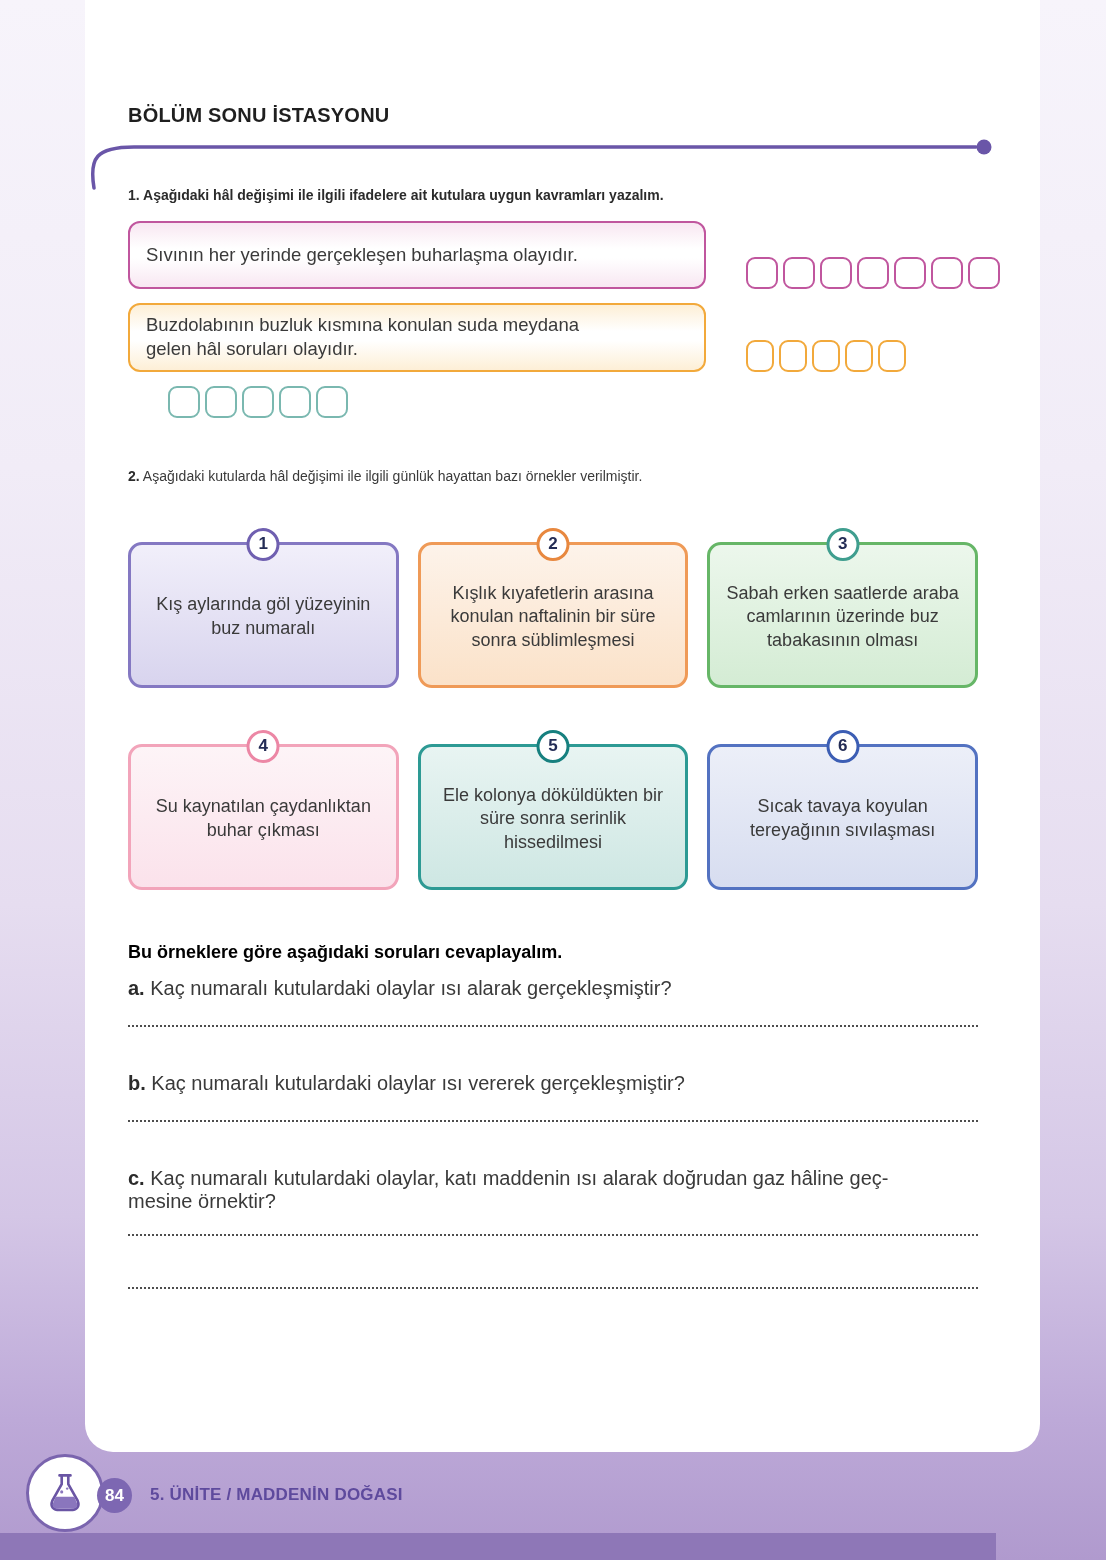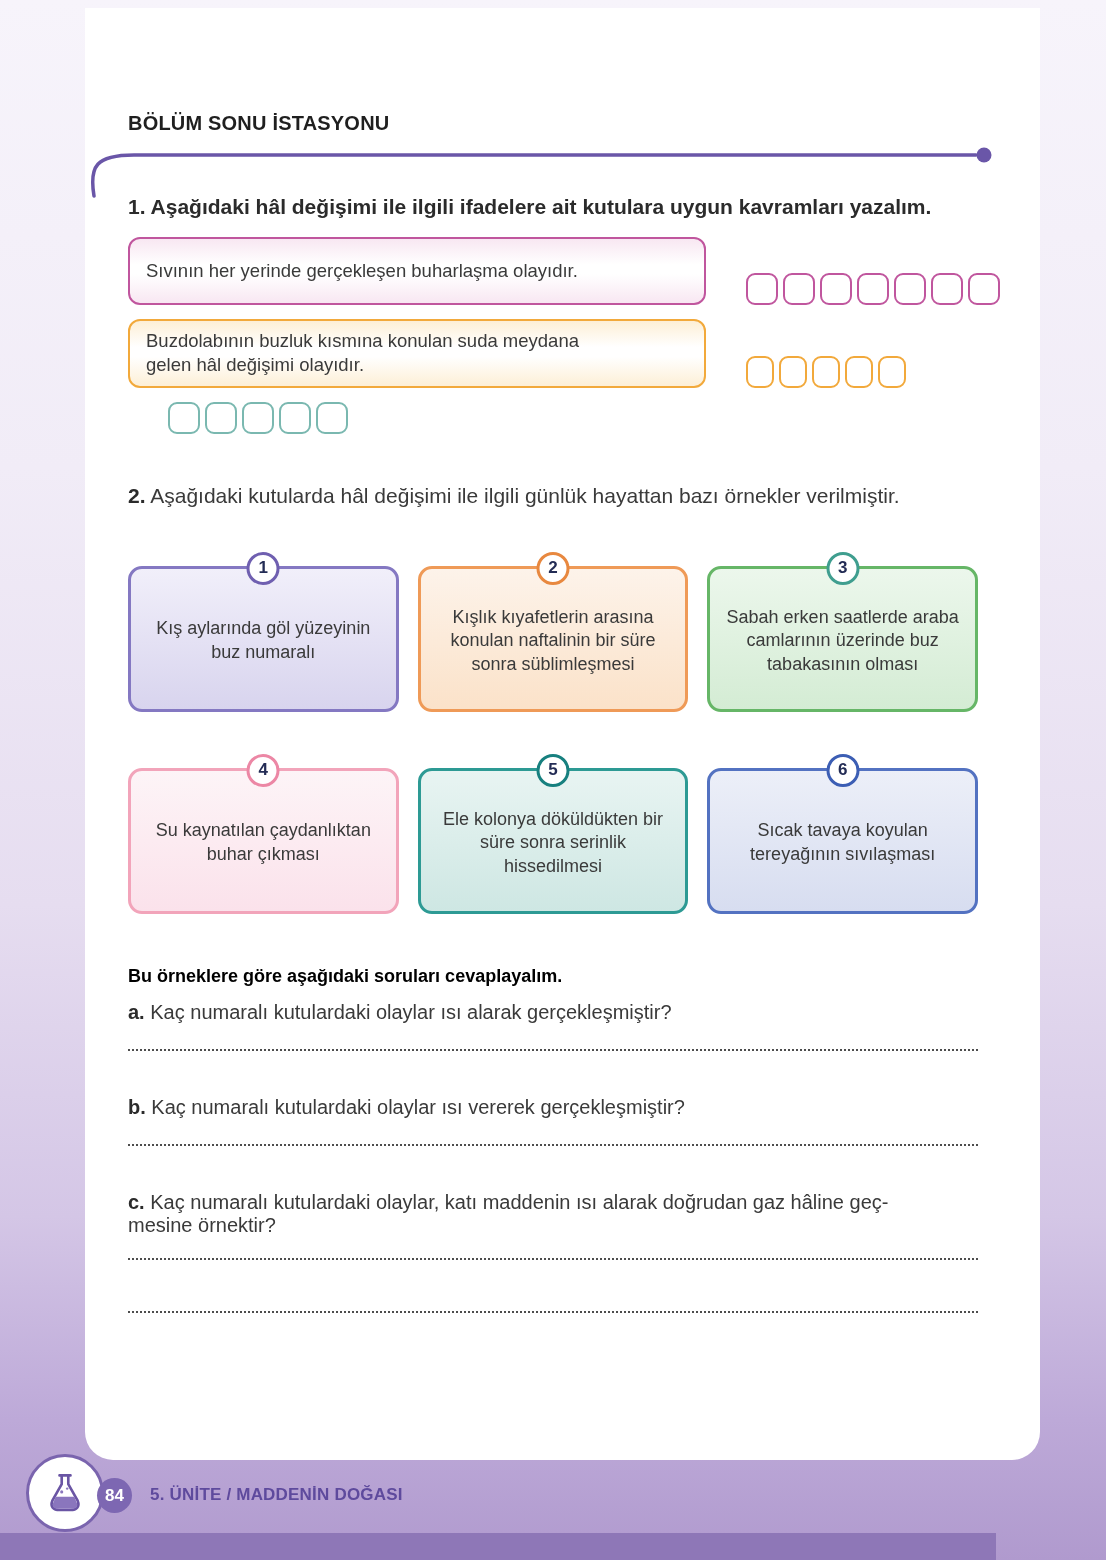--- a/index.html
+++ b/index.html
@@ -1,23 +1,23 @@
 <!DOCTYPE html>
 <html><head>
 <meta charset="utf-8">
 <style>
   html,body{margin:0;padding:0;}
   body{font-family:"Liberation Sans","DejaVu Sans",sans-serif;}
   .page{position:relative;width:1106px;height:1560px;overflow:hidden;
     background:linear-gradient(180deg,#f7f4fb 0%,#f1ecf7 30%,#e6ddf0 58%,#d4c6e6 78%,#bda9d8 91%,#b09ace 100%);}
   .card{position:relative;width:955px;margin-left:85px;background:#ffffff;
-    border-radius:0 0 28px 28px;padding:104px 62px 32px 43px;box-sizing:border-box;min-height:1452px;margin-top:8px;}
+    border-radius:0 0 28px 28px;padding:104px 62px 32px 43px;box-sizing:border-box;min-height:1452px;}
   .page-title{margin:0;font-size:20px;font-weight:bold;color:#1f1f1f;letter-spacing:.2px;}
   .divider-svg{position:absolute;top:130px;left:3px;width:930px;height:66px;}
-  .q-line{margin:0;font-size:21px;color:#3a3a3a;}
+  .q-line{margin:0;font-size:14px;color:#3a3a3a;}
   .q1{margin-top:60px;font-weight:bold;color:#2b2b2b;}
   .q2{margin-top:50px;}
   .q-line b{color:#2b2b2b;}
   .pre{white-space:pre-line;}
   .statements{margin-top:18px;}
   .statement-row{display:flex;align-items:flex-end;margin-bottom:14px;}
   .statement-box{flex:0 0 578px;box-sizing:border-box;min-height:68px;border:2.5px solid var(--bc,#999);
     border-radius:12px;background:linear-gradient(180deg,var(--tint,#f5f5f5) 0%,#ffffff 40%,#ffffff 55%,var(--tint,#f5f5f5) 100%);
     display:flex;align-items:center;padding:8px 16px;}
   .statement-box .pre{font-size:18.5px;line-height:1.32;color:#3a3a3a;text-align:justify;}
@@ -76,21 +76,21 @@
             <div class="letter-box"></div>
             <div class="letter-box"></div>
             <div class="letter-box"></div>
           </div>
       </div>
 
 
       <div class="statement-row">
         <div class="statement-box" style="--bc: #f2a93b; --tint: #fdefd6;">
           <span class="pre">Buzdolabının buzluk kısmına konulan suda meydana
-gelen hâl değişimi olayıdır.</span>
+gelen hâl soruları olayıdır.</span>
         </div>
         <div class="letter-boxes" style="--bc: #f2a93b;">
             <div class="letter-box"></div>
             <div class="letter-box"></div>
             <div class="letter-box"></div>
             <div class="letter-box"></div>
             <div class="letter-box"></div>
           </div>
       </div>
 

